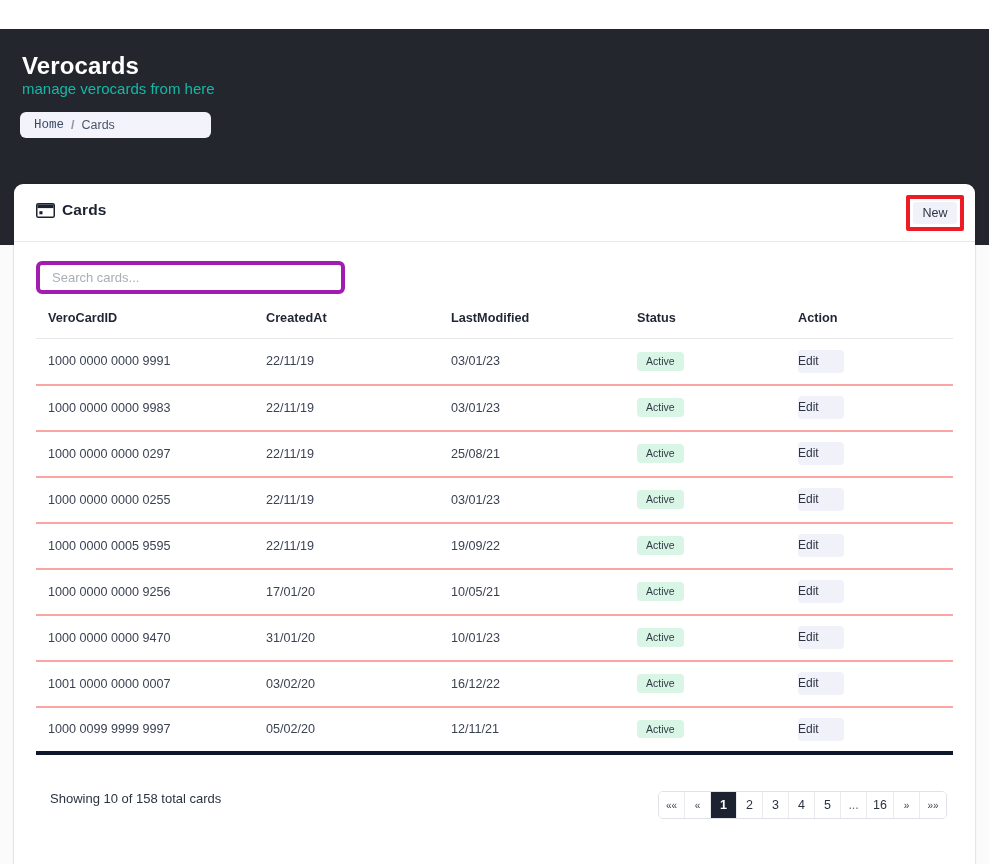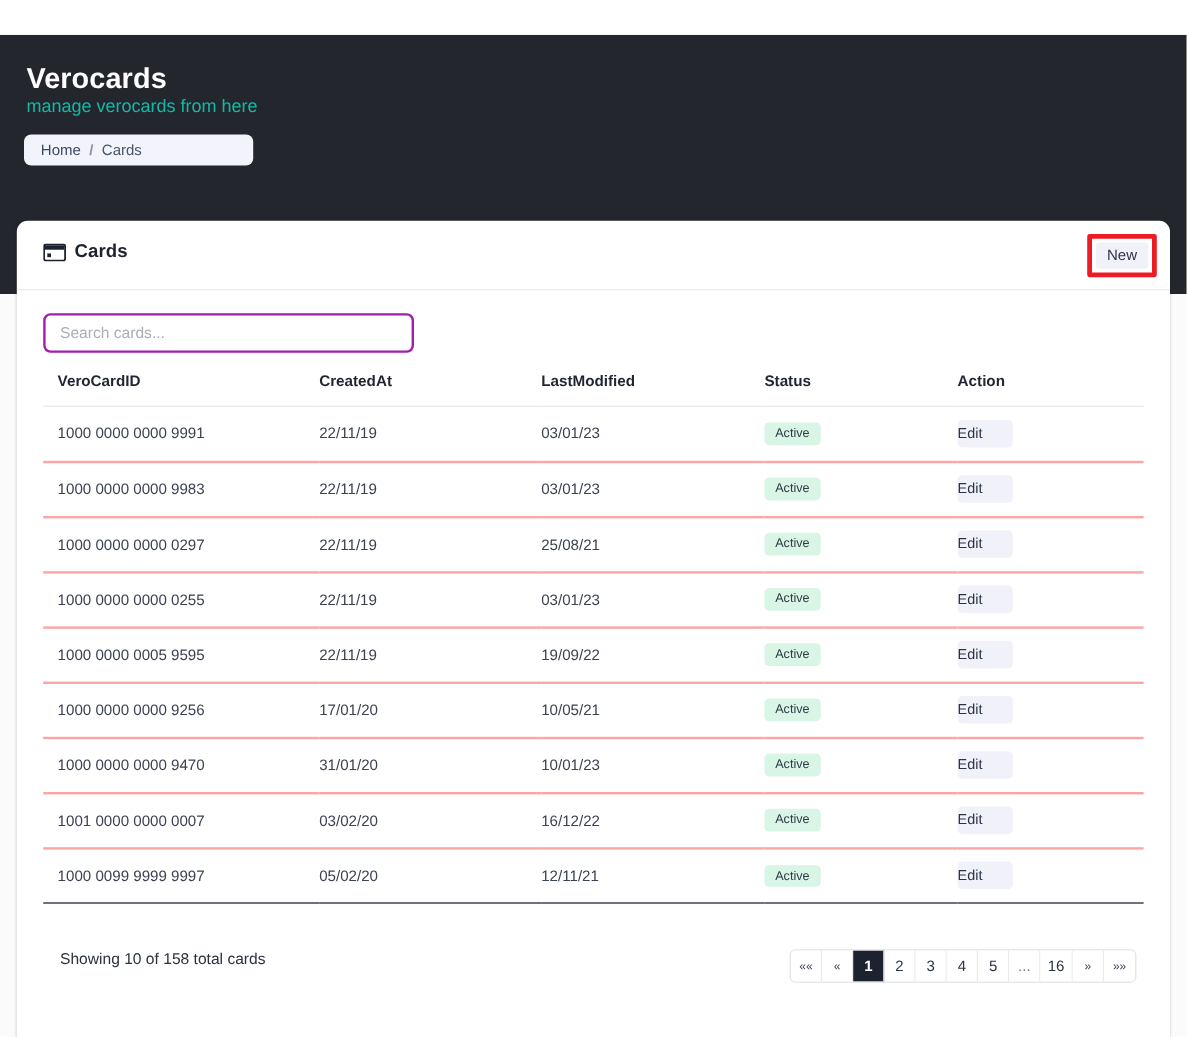--- a/index.html
+++ b/index.html
@@ -46,21 +46,21 @@
     left: 20px; top: 83px;
     width: 191px; height: 26px;
     background: #f3f4fb;
     border-radius: 6px;
     display: flex;
     align-items: center;
     padding: 0 14px;
     gap: 7px;
     font-size: 12.5px;
   }
-  .crumb-link { color: #3a4a63; }
+  .crumb-link { color: #3a4a63; font-family: Liberation Mono, monospace; }
   .crumb-sep  { color: #8b93a3; font-weight: bold; }
   .crumb-cur  { color: #4a5568; }
 
   
   .card {
     position: absolute;
     left: 14px; top: 155px;
     width: 961px; height: 699px;
     background: #ffffff;
     border-radius: 9px;
@@ -102,21 +102,21 @@
     font-size: 12.5px;
     color: #2c3444;
     cursor: pointer;
     padding: 0;
   }
 
   
   .search-row { padding: 19px 0 0 22px; }
   .search-input {
     width: 309px; height: 33px;
-    border: 2px solid #a21caf;
+    border: 4px solid #a21caf;
     border-radius: 6px;
     padding: 0 12px;
     font-family: "Liberation Sans", sans-serif;
     font-size: 13px;
     color: #2c3444;
     outline: none;
     background: #fff;
   }
   .search-input::placeholder { color: #a9aeb8; }
 
@@ -138,21 +138,21 @@
   .col-action { width: auto; }
 
   tbody td {
     font-size: 12.6px;
     color: #3b4252;
     height: 46px;
     border-bottom: 2px solid #fca5a5;
     vertical-align: middle;
     padding: 0;
   }
-  tbody tr:last-child td { border-bottom: 1px solid #0f172a; }
+  tbody tr:last-child td { border-bottom: 4px solid #0f172a; }
   td.cell-id { padding-left: 12px; }
 
   .badge {
     display: inline-block;
     background: #d9f5e6;
     color: #2f3b46;
     font-size: 10.5px;
     border-radius: 4px;
     padding: 4px 9px 4px 9px;
     line-height: 1;

